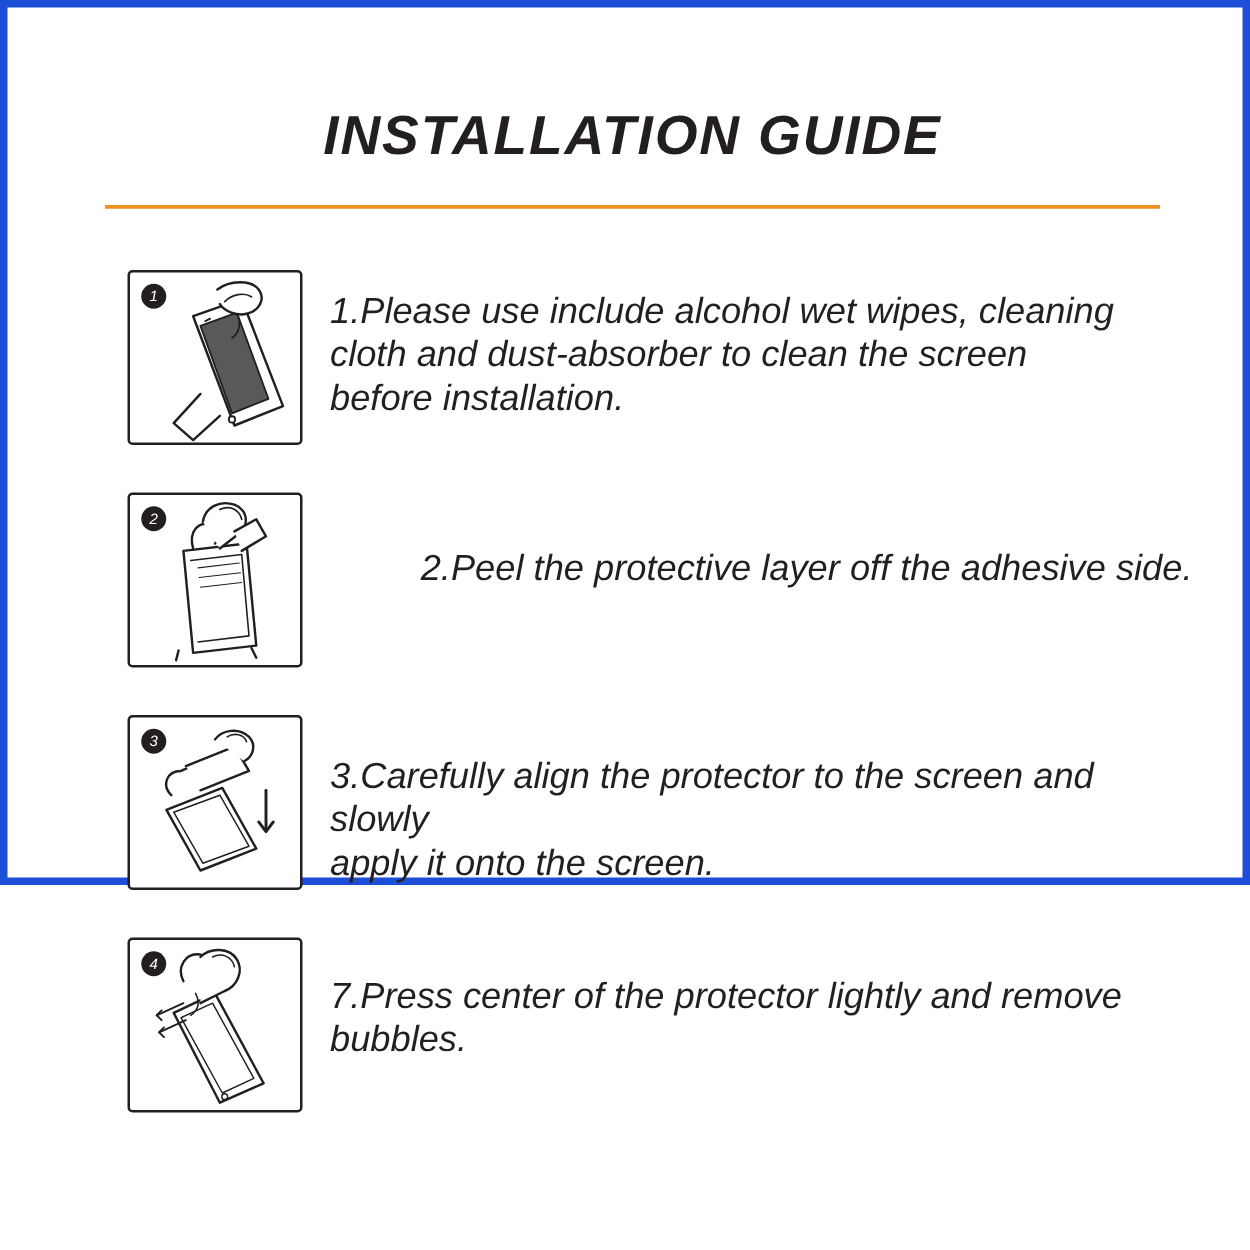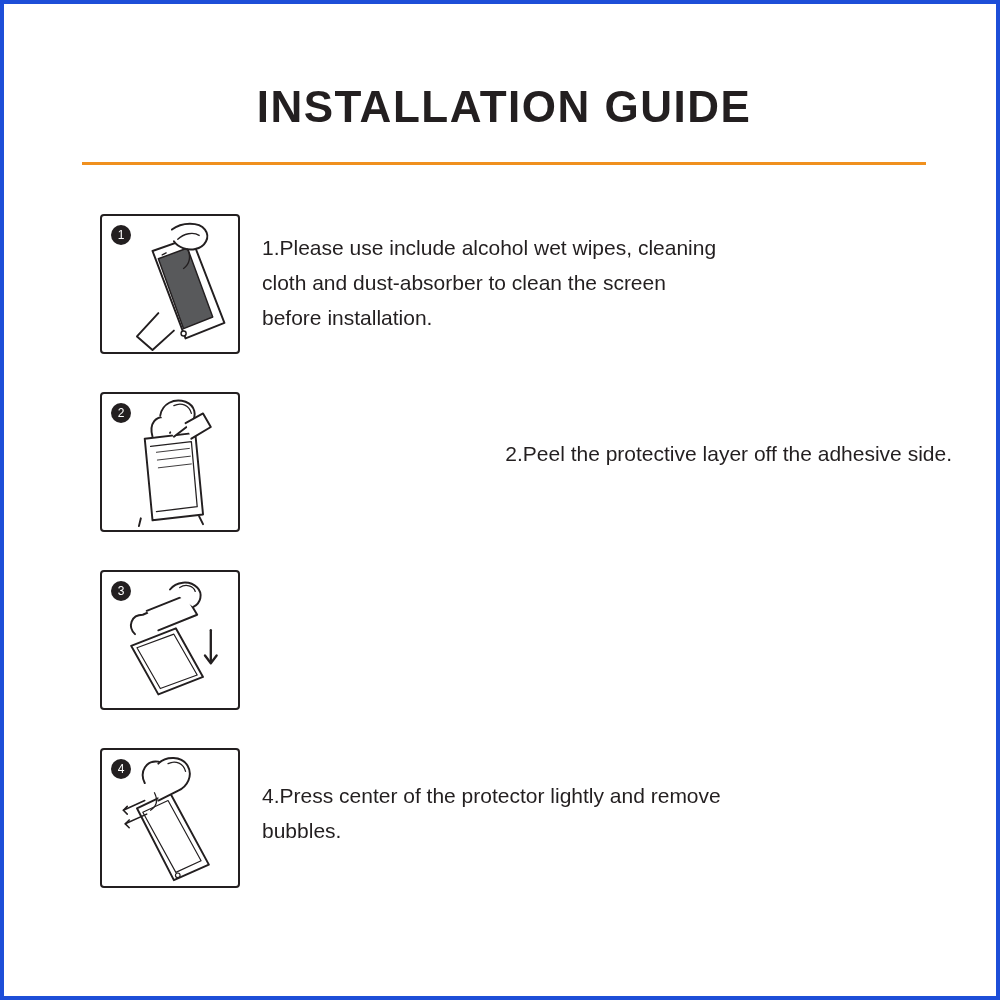--- a/index.html
+++ b/index.html
@@ -12,24 +12,25 @@
     height: 1000px;
     font-family: "Liberation Sans", sans-serif;
     color: #231f20;
     position: relative;
     overflow: hidden;
   }
   .page {
     position: absolute;
     left: 0; top: 0;
     width: 1000px;
-    height: 1000px;
+    height: 708px;
     background: #ffffff;
-    border: 4px solid #1d4ed8;
+    border: 6px solid #1d4ed8;
     box-sizing: border-box;
+    font-style: italic;
   }
   .title {
     position: absolute;
     left: 0;
     top: 78px;
     width: 1000px;
     text-align: center;
     font-size: 44px;
     font-weight: bold;
     letter-spacing: 1.5px;
@@ -86,21 +87,21 @@
   .figure-art {
     position: absolute;
     left: 0; top: 0;
     width: 100%;
     height: 100%;
   }
   .step-text {
     margin-left: 22px;
     padding-top: 16px;
     width: 690px;
-    font-size: 21px;
+    font-size: 29px;
     line-height: 35px;
     color: #231f20;
     font-family: "Liberation Sans", sans-serif;
     white-space: pre-line;
   }
   .step-1 { margin-top: 10px; }
   .step-2 { margin-top: 38px; }
   .step-3 { margin-top: 38px; }
   .step-4 { margin-top: 38px; }
   .step-2 .step-text { padding-top: 44px; text-align: right; }
@@ -168,20 +169,22 @@
             <path d="M36 78 L74 64 L98 106 L60 120 Z" fill="#ffffff" stroke-width="1.2"></path>
             <path d="M34 64 C26 56 30 44 42 44 L74 30" fill="#ffffff"></path>
             <path d="M46 40 L86 24 L98 44 L58 60" fill="#ffffff"></path>
             <path d="M70 18 C76 10 90 8 98 16 C104 22 102 32 94 36" fill="#ffffff"></path>
             <path d="M80 16 C86 12 94 14 96 20" stroke-width="1.3"></path>
             <path d="M112 60 L112 92" stroke-width="2.4"></path>
             <path d="M106 86 L112 94 L118 86" stroke-width="2.4" fill="none"></path>
           </g>
         </svg>
       </div>
+      <div class="step-text">3.Carefully align the protector to  the screen and slowly
+    apply it onto the screen.</div>
     </div>
 
     <div class="step step-4">
       <div class="step-figure">
         <div class="badge">4</div>
         <svg class="figure-art" viewBox="0 0 140 140">
           <g fill="none" stroke="#231f20" stroke-width="2" stroke-linejoin="round" stroke-linecap="round">
             <path d="M36 60 L70 44 L110 118 L74 134 Z" fill="#ffffff"></path>
             <path d="M42 64 L68 52 L102 114 L76 126 Z" fill="#ffffff" stroke-width="1.2"></path>
             <circle cx="78" cy="129" r="2.4" stroke-width="1.2"></circle>
@@ -189,18 +192,18 @@
             <path d="M26 58 L22 62 L26 66" stroke-width="1.6"></path>
             <path d="M24 76 L46 66" stroke-width="1.6"></path>
             <path d="M28 72 L24 76 L28 80" stroke-width="1.6"></path>
             <path d="M44 34 C38 22 46 10 58 12 C66 14 70 22 66 30 L60 42" fill="#ffffff"></path>
             <path d="M58 14 C66 6 82 6 88 16 C94 26 88 38 78 42 L58 52" fill="#ffffff"></path>
             <path d="M68 14 C76 10 84 14 86 22" stroke-width="1.3"></path>
             <path d="M54 44 C58 52 56 58 50 62" stroke-width="1.3"></path>
           </g>
         </svg>
       </div>
-      <div class="step-text">4.Press center of the protector lightly and remove
+      <div class="step-text">7.Press center of the protector lightly and remove
    bubbles.</div>
     </div>
 
   </div>
 </div>
 
 </body></html>

